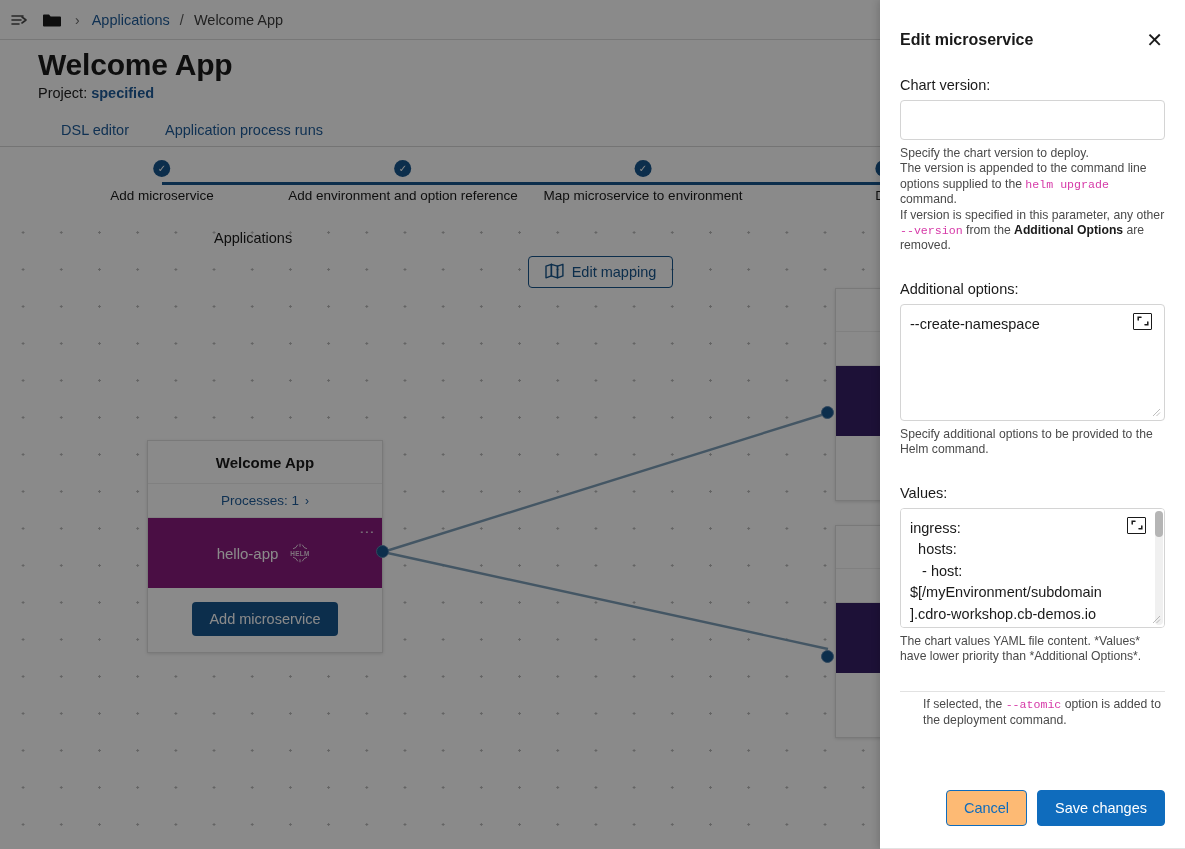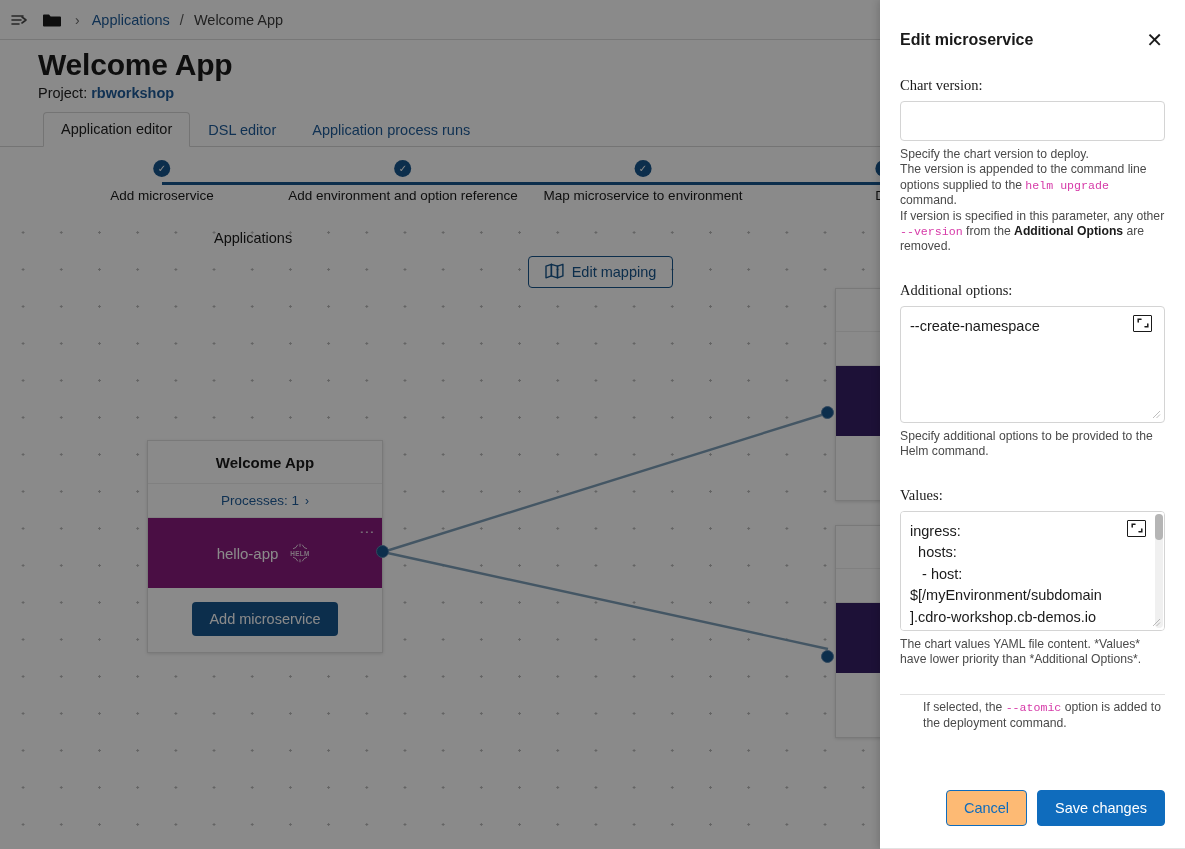--- a/index.html
+++ b/index.html
@@ -160,21 +160,21 @@
   }
   .panel-title { font-size: 16px; font-weight: bold; color: #1a1a1a; }
   .panel-close {
     background: none; border: none; font-size: 20px; color: #1a1a1a;
     cursor: pointer; line-height: 1; padding: 0 2px; font-family: inherit;
   }
   .panel-body {
     flex: 1; overflow: hidden; padding: 0 20px;
   }
   .field-label {
-    font-size: 14.5px; color: #1a1a1a; margin-top: 27px; margin-bottom: 7px; font-family: Liberation Serif, serif;
+    font-size: 14.5px; color: #1a1a1a; margin-top: 27px; margin-bottom: 7px;
   }
   .text-input {
     width: 100%; height: 40px; border: 1px solid #d4d4d4; border-radius: 4px;
     font-size: 14px; font-family: inherit; padding: 0 9px; color: #1a1a1a;
     background: #fff;
   }
   .helptext {
     font-size: 12.2px; color: #4a4a4a; line-height: 15.4px; margin-top: 6px;
   }
   .helptext code {
@@ -264,26 +264,25 @@
       <span class="bc-sep-chev">›</span>
       <span class="bc-link">Applications</span>
       <span class="bc-slash">/</span>
       <span class="bc-current">Welcome App</span>
     </div>
 
     <div class="page-head">
       <div class="page-title">Welcome App</div>
       <div class="page-sub">
         <span>Project:</span>
-        <span class="proj-link">rbworkshop</span>
+        <span class="proj-link">specified</span>
       </div>
     </div>
 
     <div class="tabs">
-      <div class="tab active">Application editor</div>
       <div class="tab">DSL editor</div>
       <div class="tab">Application process runs</div>
     </div>
 
     <div class="stepper">
       <div class="step-line"></div>
       <div class="step" style="left:162px">
         <div class="step-dot">✓</div>
         <div class="step-label">Add microservice</div>
       </div>

